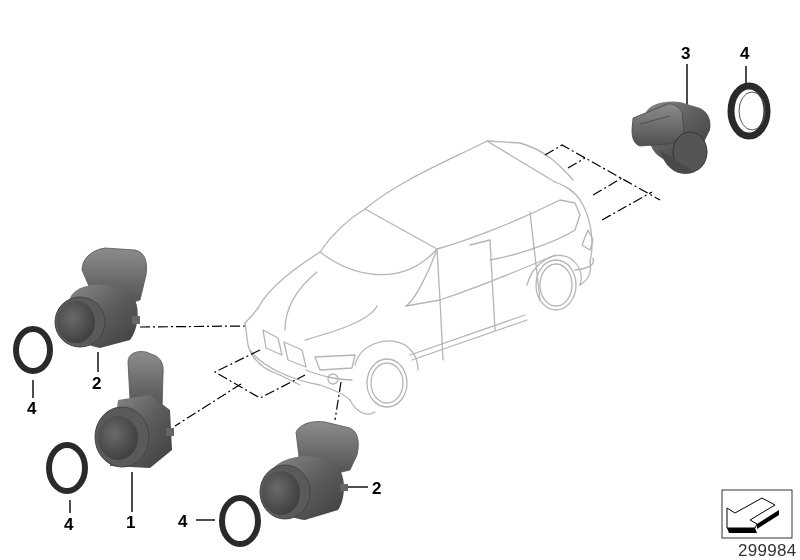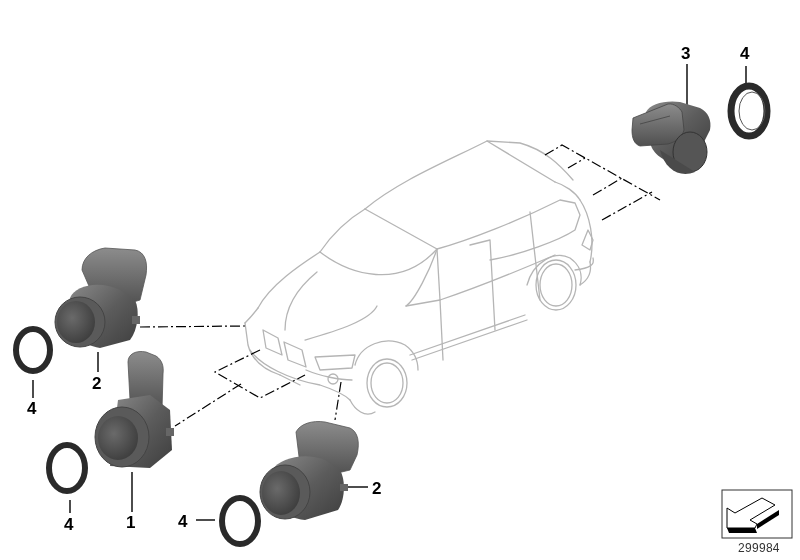--- a/index.html
+++ b/index.html
@@ -1,21 +1,21 @@
 <!DOCTYPE html>
 <html><head>
 <meta charset="utf-8">
 <style>
   html, body { margin:0; padding:0; background:#ffffff; }
   body { width:800px; height:560px; position:relative; overflow:hidden;
          font-family:"Liberation Sans", sans-serif; }
   #stage { position:absolute; left:0; top:0; width:800px; height:560px; }
   .callout { position:absolute; font-family:"Liberation Sans", sans-serif;
              font-weight:bold; font-size:17px; color:#000; line-height:1; }
-  .diagram-id { position:absolute; left:738px; top:541px; font-size:12px;
+  .diagram-id { position:absolute; left:738px; top:541px; font-size:17px;
                 color:#333; font-family:"Liberation Sans", sans-serif; letter-spacing:0.3px; }
 </style>
 </head>
 <body>
 
 <svg id="stage" viewBox="0 0 800 560" xmlns="http://www.w3.org/2000/svg">
   <defs>
     <linearGradient id="bodyGrad" x1="0" y1="0" x2="1" y2="1">
       <stop offset="0" stop-color="#8a8a8a"></stop>
       <stop offset="0.5" stop-color="#5c5c5c"></stop>

